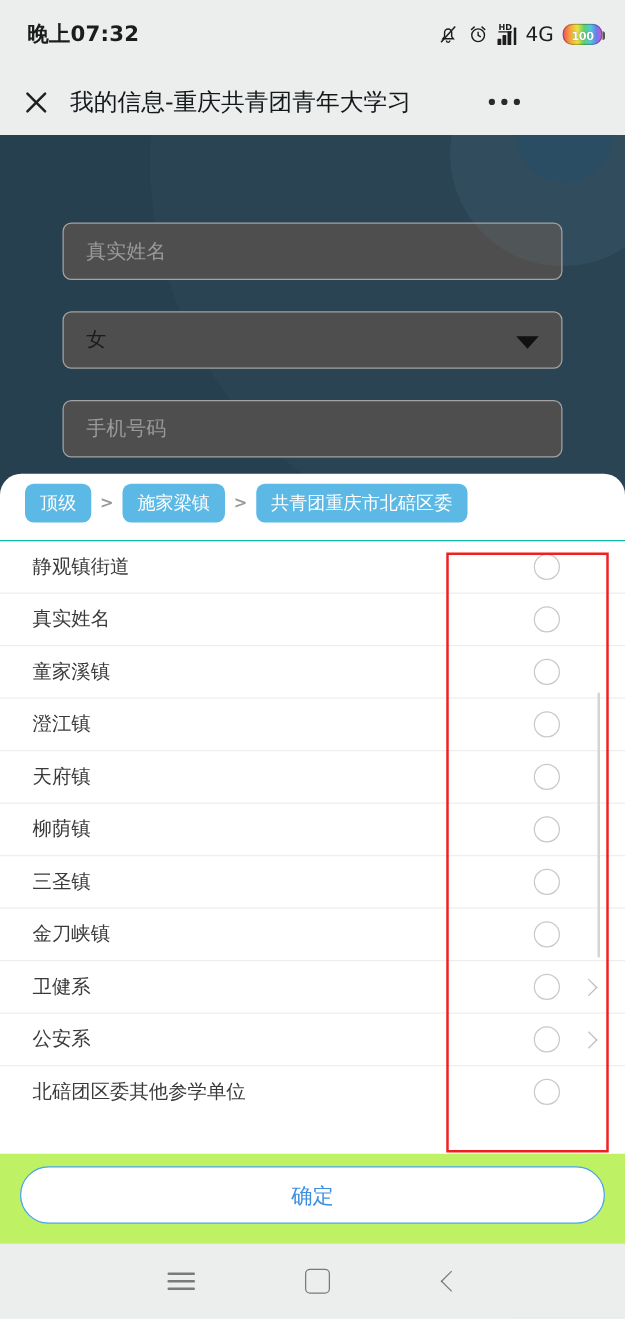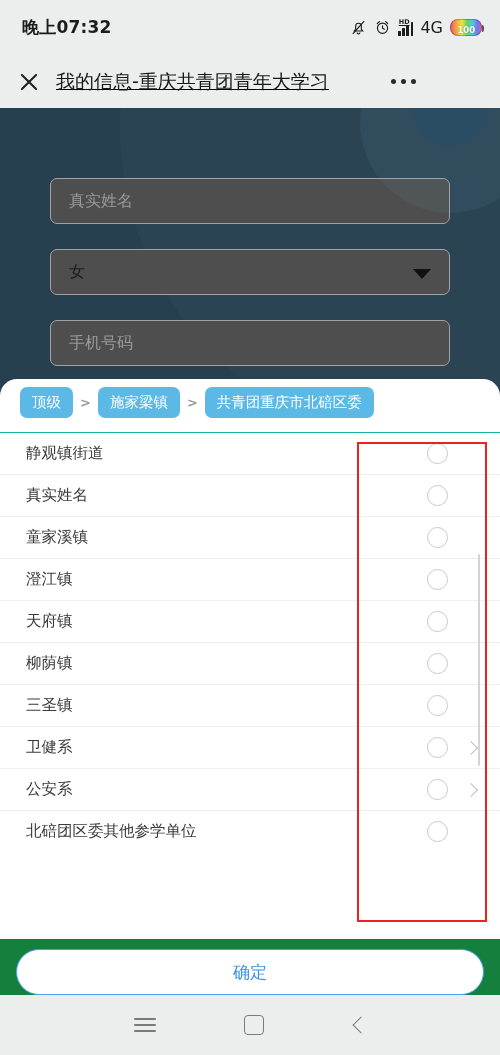--- a/index.html
+++ b/index.html
@@ -31,21 +31,21 @@
   .battery:after{ content:""; position:absolute; right:-3px; top:5px; width:2px; height:7px;
     background:#555; border-radius:0 2px 2px 0; }
   .hd-sig{ position:relative; display:flex; align-items:flex-end; gap:1.5px; height:16px; }
   .hd-sig i{ display:block; width:2.8px; background:#1c1c1c; border-radius:.5px; }
   .hd-label{ position:absolute; top:-2px; left:1px; font-size:6.5px; font-weight:700; color:#1c1c1c;text-decoration:underline; }
   .g4{ font-size:16px; font-weight:500; color:#1c1c1c; }
 
   
   .titlebar{
     position:absolute; top:55px; left:0; width:436px; height:53px;
-    background:#eceded; display:flex; align-items:center; padding:0 20px 0 14px;text-decoration:underline;
+    background:#eceded; display:flex; align-items:center; padding:0 20px 0 14px;
   }
   .close-x{ width:30px; height:30px; position:relative; flex:0 0 auto; }
   .close-x span{ position:absolute; left:4px; top:14px; width:22px; height:2px;
     background:#1f1f1f; border-radius:1px; }
   .close-x span:nth-child(1){ transform:rotate(45deg); }
   .close-x span:nth-child(2){ transform:rotate(-45deg); }
   .title-text{ font-size:19px; color:#14181b; margin-left:12px; flex:1 1 auto;
     white-space:nowrap; overflow:hidden; }
   .more-dots{ display:flex; gap:5px; align-items:center; flex:0 0 auto; }
   .more-dots i{ width:5px; height:5px; border-radius:50%; background:#2a2a2a; display:block; }
@@ -98,21 +98,21 @@
   .radio{ width:21px; height:21px; border-radius:50%; border:1.6px solid #c9c9c9;
     background:#fff; flex:0 0 auto; margin-right:16px; }
   .chev{ width:16px; flex:0 0 auto; margin-right:20px; position:relative; height:14px; }
   .chev:before{ content:""; position:absolute; left:2px; top:2px; width:9px; height:9px;
     border-top:1.7px solid #bdbdbd; border-right:1.7px solid #bdbdbd; transform:rotate(45deg); }
   .chev.spacer:before{ display:none; }
 
   .scrollbar{ position:absolute; right:20px; top:122px; width:2.5px; height:212px;
     background:#d4d4d4; border-radius:2px; }
 
-  .sheet-footer{ flex:0 0 auto; padding:10px 16px 0; background:#15803d; }
+  .sheet-footer{ flex:0 0 auto; padding:10px 16px 16px; background:#bef264; }
   .confirm-btn{
     height:46px; border:1.5px solid #4aa3ef; border-radius:24px; background:#fff;
     display:flex; align-items:center; justify-content:center;
     font-size:17px; color:#3d8fe0;
   }
 
   
   .annot{
     position:absolute; left:357px; top:442px; width:130px; height:480px;
     border:2.5px solid #f02020; pointer-events:none; z-index:50;
@@ -226,20 +226,25 @@
       <span class="row-label">柳荫镇</span>
       <span class="radio"></span>
       <span class="chev spacer"></span>
     </div>
     <div class="row">
       <span class="row-label">三圣镇</span>
       <span class="radio"></span>
       <span class="chev spacer"></span>
     </div>
     <div class="row">
+      <span class="row-label">金刀峡镇</span>
+      <span class="radio"></span>
+      <span class="chev spacer"></span>
+    </div>
+    <div class="row">
       <span class="row-label">卫健系</span>
       <span class="radio"></span>
       <span class="chev"></span>
     </div>
     <div class="row">
       <span class="row-label">公安系</span>
       <span class="radio"></span>
       <span class="chev"></span>
     </div>
     <div class="row">

